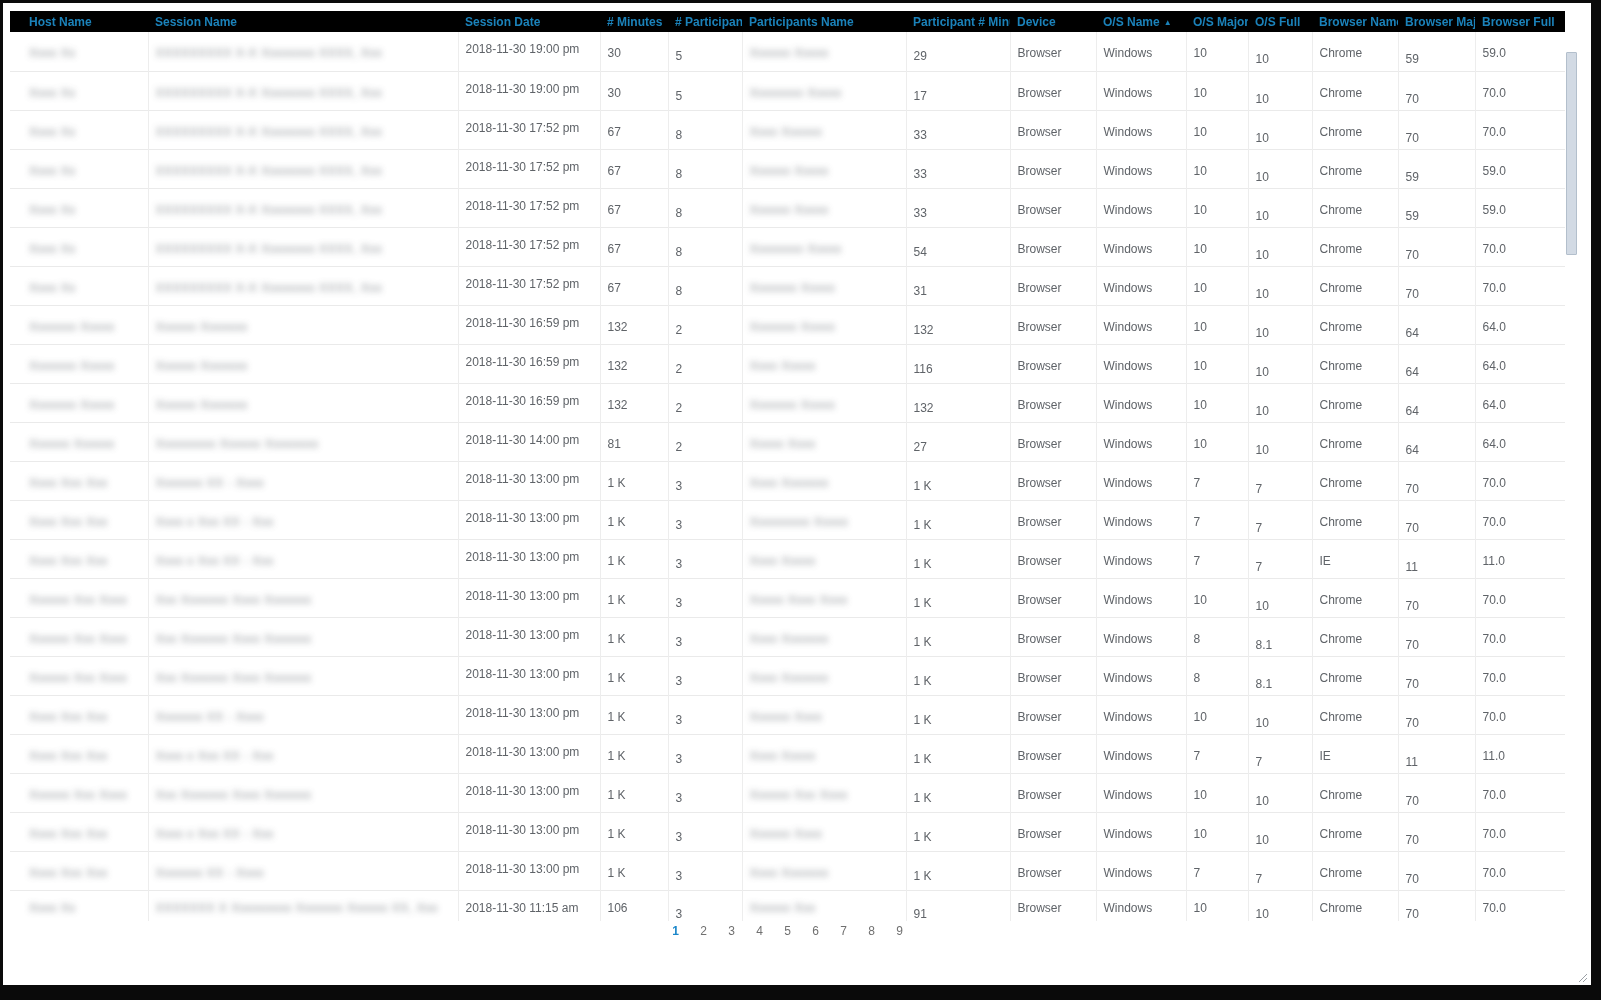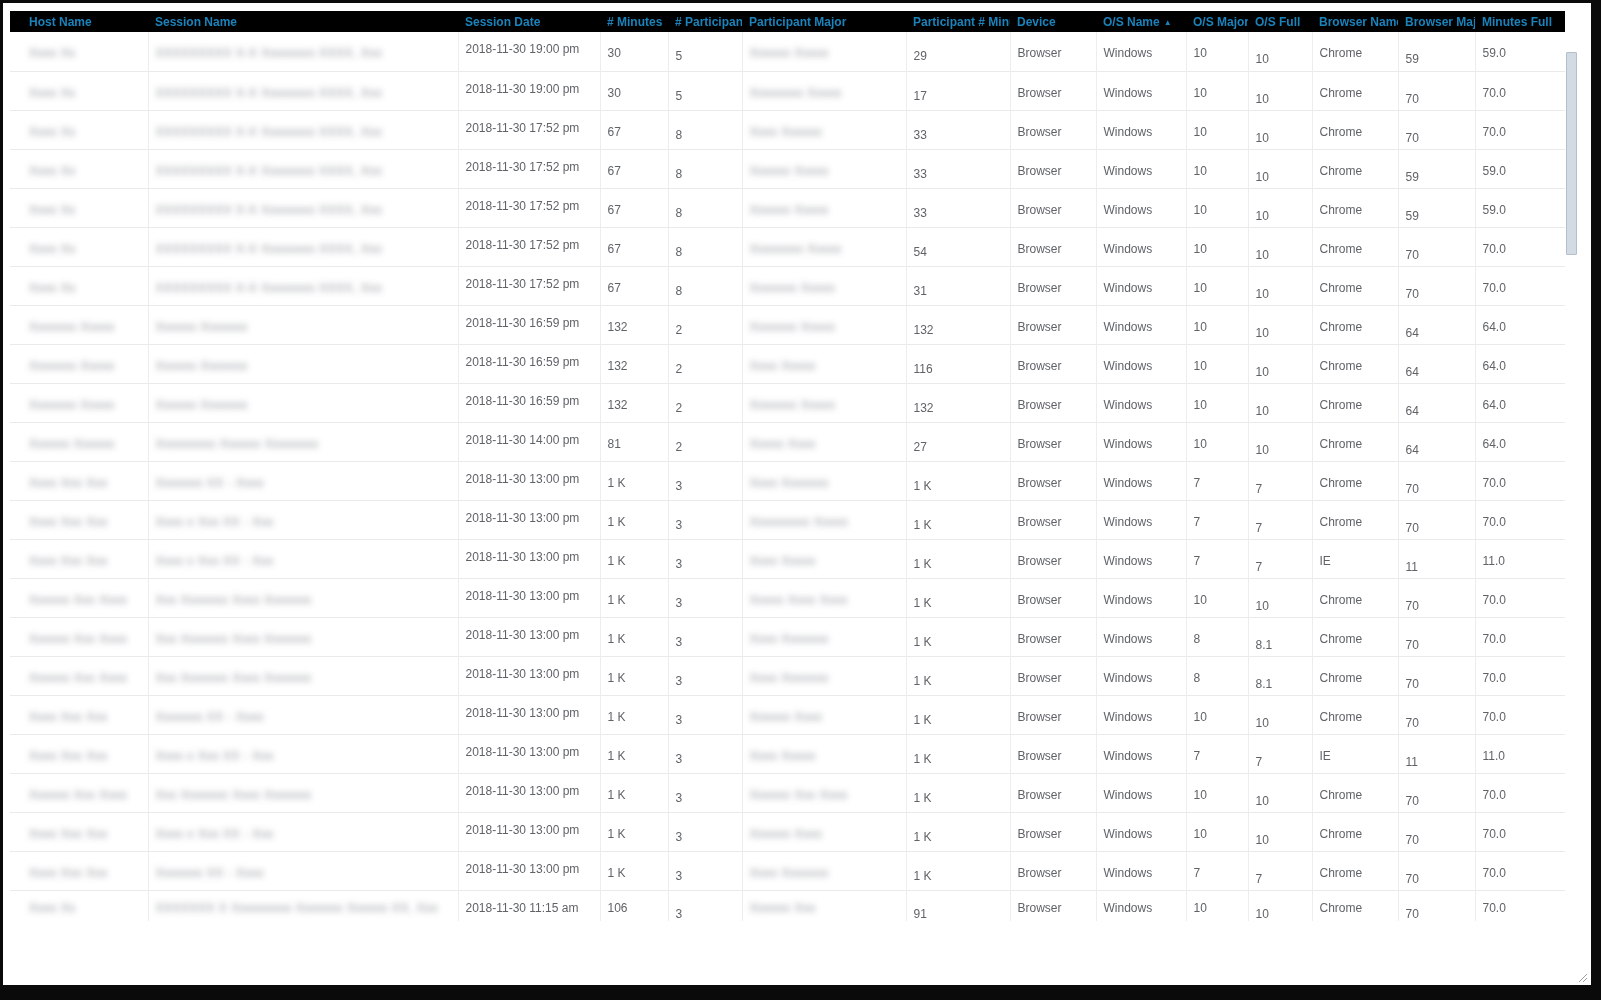--- a/index.html
+++ b/index.html
@@ -69,29 +69,29 @@
 
   <div class="table-wrap">
     <table>
       <thead>
         <tr id="header-row">
             <th class="col-0"><span>Host Name</span></th>
             <th class="col-1"><span>Session Name</span></th>
             <th class="col-2"><span>Session Date</span></th>
             <th class="col-3"><span># Minutes</span></th>
             <th class="col-4"><span># Participants</span></th>
-            <th class="col-5"><span>Participant Major</span></th>
+            <th class="col-5"><span>Participants Name</span></th>
             <th class="col-6"><span>Participant # Minutes</span></th>
             <th class="col-7"><span>Device</span></th>
             <th class="col-8"><span>O/S Name</span><span class="sort-icon">▲</span></th>
             <th class="col-9"><span>O/S Major</span></th>
             <th class="col-10"><span>O/S Full</span></th>
             <th class="col-11"><span>Browser Name</span></th>
             <th class="col-12"><span>Browser Major</span></th>
-            <th class="col-13"><span>Minutes Full</span></th>
+            <th class="col-13"><span>Browser Full</span></th>
           </tr>
       </thead>
       <tbody id="table-body">
           <tr>
             <td class="col-0"><span class="redacted">Xxxx Xx</span></td>
             <td class="col-1"><span class="redacted">XXXXXXXXX X-X Xxxxxxxx XXXX, Xxx</span></td>
             <td class="col-2 pt-date"><span>2018-11-30 19:00 pm</span></td>
             <td class="col-3"><span>30</span></td>
             <td class="col-4 pt-mid"><span>5</span></td>
             <td class="col-5"><span class="redacted">Xxxxxx Xxxxx</span></td>
@@ -451,20 +451,21 @@
             <td class="col-7"><span>Browser</span></td>
             <td class="col-8"><span>Windows</span></td>
             <td class="col-9"><span>10</span></td>
             <td class="col-10 pt-low"><span>10</span></td>
             <td class="col-11"><span>Chrome</span></td>
             <td class="col-12 pt-low"><span>70</span></td>
             <td class="col-13"><span>70.0</span></td>
           </tr>
         </tbody>
     </table>
+    <div class="pagination" id="pagination"><span class="page active">1</span><span class="page">2</span><span class="page">3</span><span class="page">4</span><span class="page">5</span><span class="page">6</span><span class="page">7</span><span class="page">8</span><span class="page">9</span></div>
   </div>
 
   <div class="vscroll"></div>
 
   <div class="resize-grip">
     <svg width="11" height="11" viewBox="0 0 11 11">
       <line x1="2" y1="10" x2="10" y2="2" stroke="#9aa0a6" stroke-width="1"></line>
       <line x1="6" y1="10" x2="10" y2="6" stroke="#9aa0a6" stroke-width="1"></line>
     </svg>
   </div>

